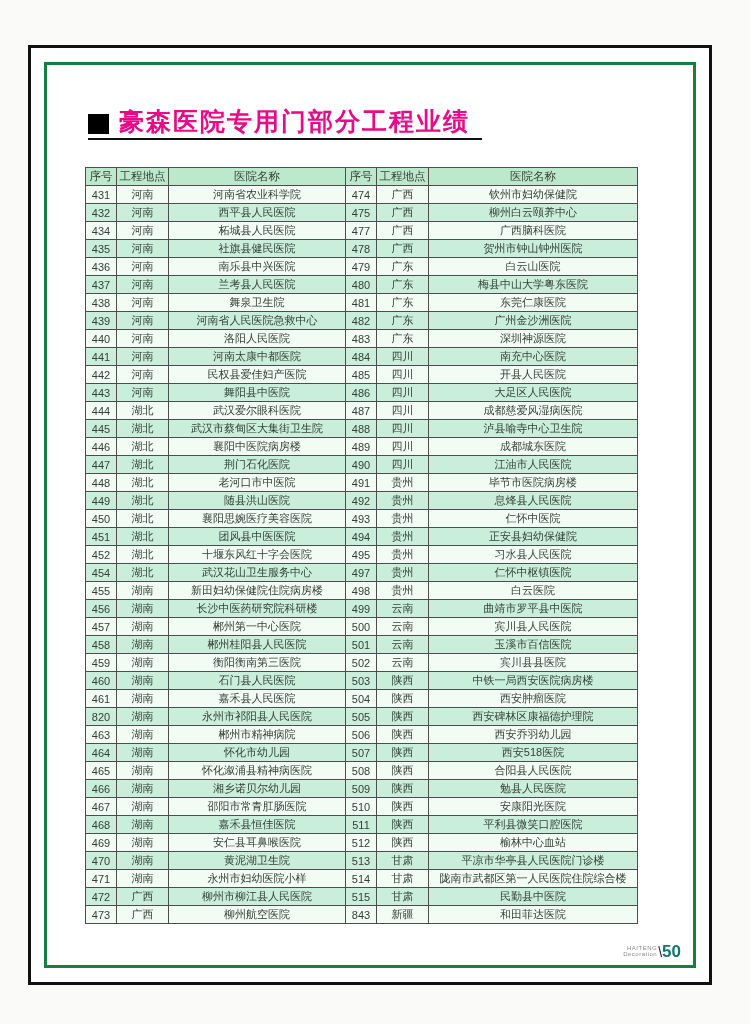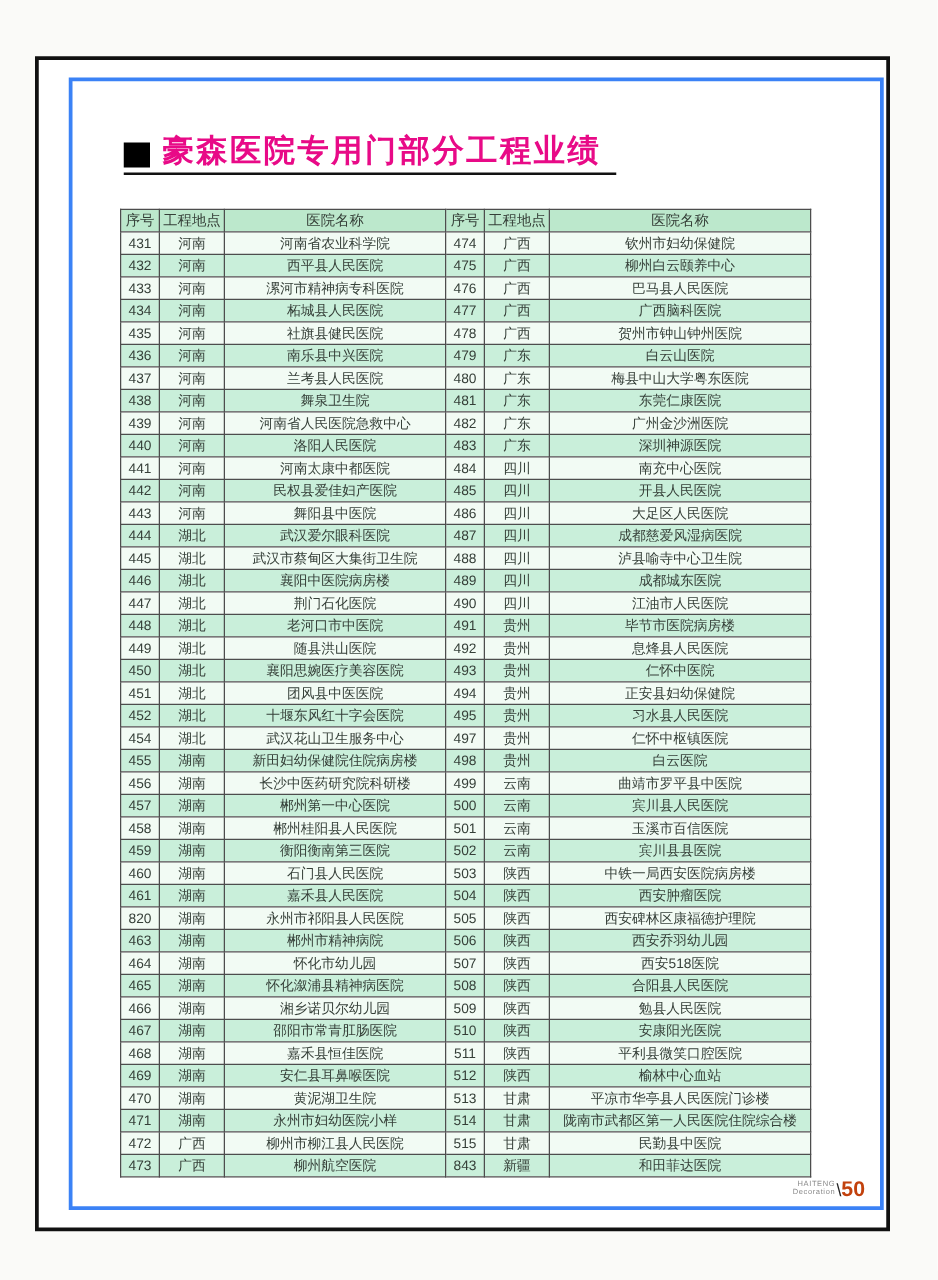--- a/index.html
+++ b/index.html
@@ -20,23 +20,23 @@
   }
   .outer-frame{
     position:absolute;
     left:28px;top:45px;
     width:684px;height:940px;
     border:3px solid #111;
     background:#ffffff;
   }
   .inner-frame{
     position:absolute;
-    left:24px;top:14px;
+    left:13px;top:14px;
     width:652px;height:906px;
-    border:3px solid #3b82f6;
+    border:3px solid #15803d;
     background:#ffffff;
   }
   .title-row{
     position:absolute;
     left:41px;top:44px;
     display:flex;
     align-items:flex-end;
     border-bottom:2px solid #111;
     padding:0 12px 4px 0;
   }
@@ -100,21 +100,21 @@
   }
   .slash{
     font-size:14px;
     color:#222;
     margin:0 0 0 1px;
     line-height:13px;
   }
   .page-number{
     font-size:17px;
     font-weight:bold;
-    color:#c2410c;
+    color:#0f766e;
     line-height:15px;
     margin-top:16px;
   }
 </style>
 </head>
 <body>
 
 <div class="outer-frame">
   <div class="inner-frame">
 
@@ -153,28 +153,20 @@
           </tr>
           <tr>
             <td>432</td>
             <td>河南</td>
             <td>西平县人民医院</td>
             <td>475</td>
             <td>广西</td>
             <td>柳州白云颐养中心</td>
           </tr>
           <tr>
-            <td>433</td>
-            <td>河南</td>
-            <td>漯河市精神病专科医院</td>
-            <td>476</td>
-            <td>广西</td>
-            <td>巴马县人民医院</td>
-          </tr>
-          <tr>
             <td>434</td>
             <td>河南</td>
             <td>柘城县人民医院</td>
             <td>477</td>
             <td>广西</td>
             <td>广西脑科医院</td>
           </tr>
           <tr>
             <td>435</td>
             <td>河南</td>

